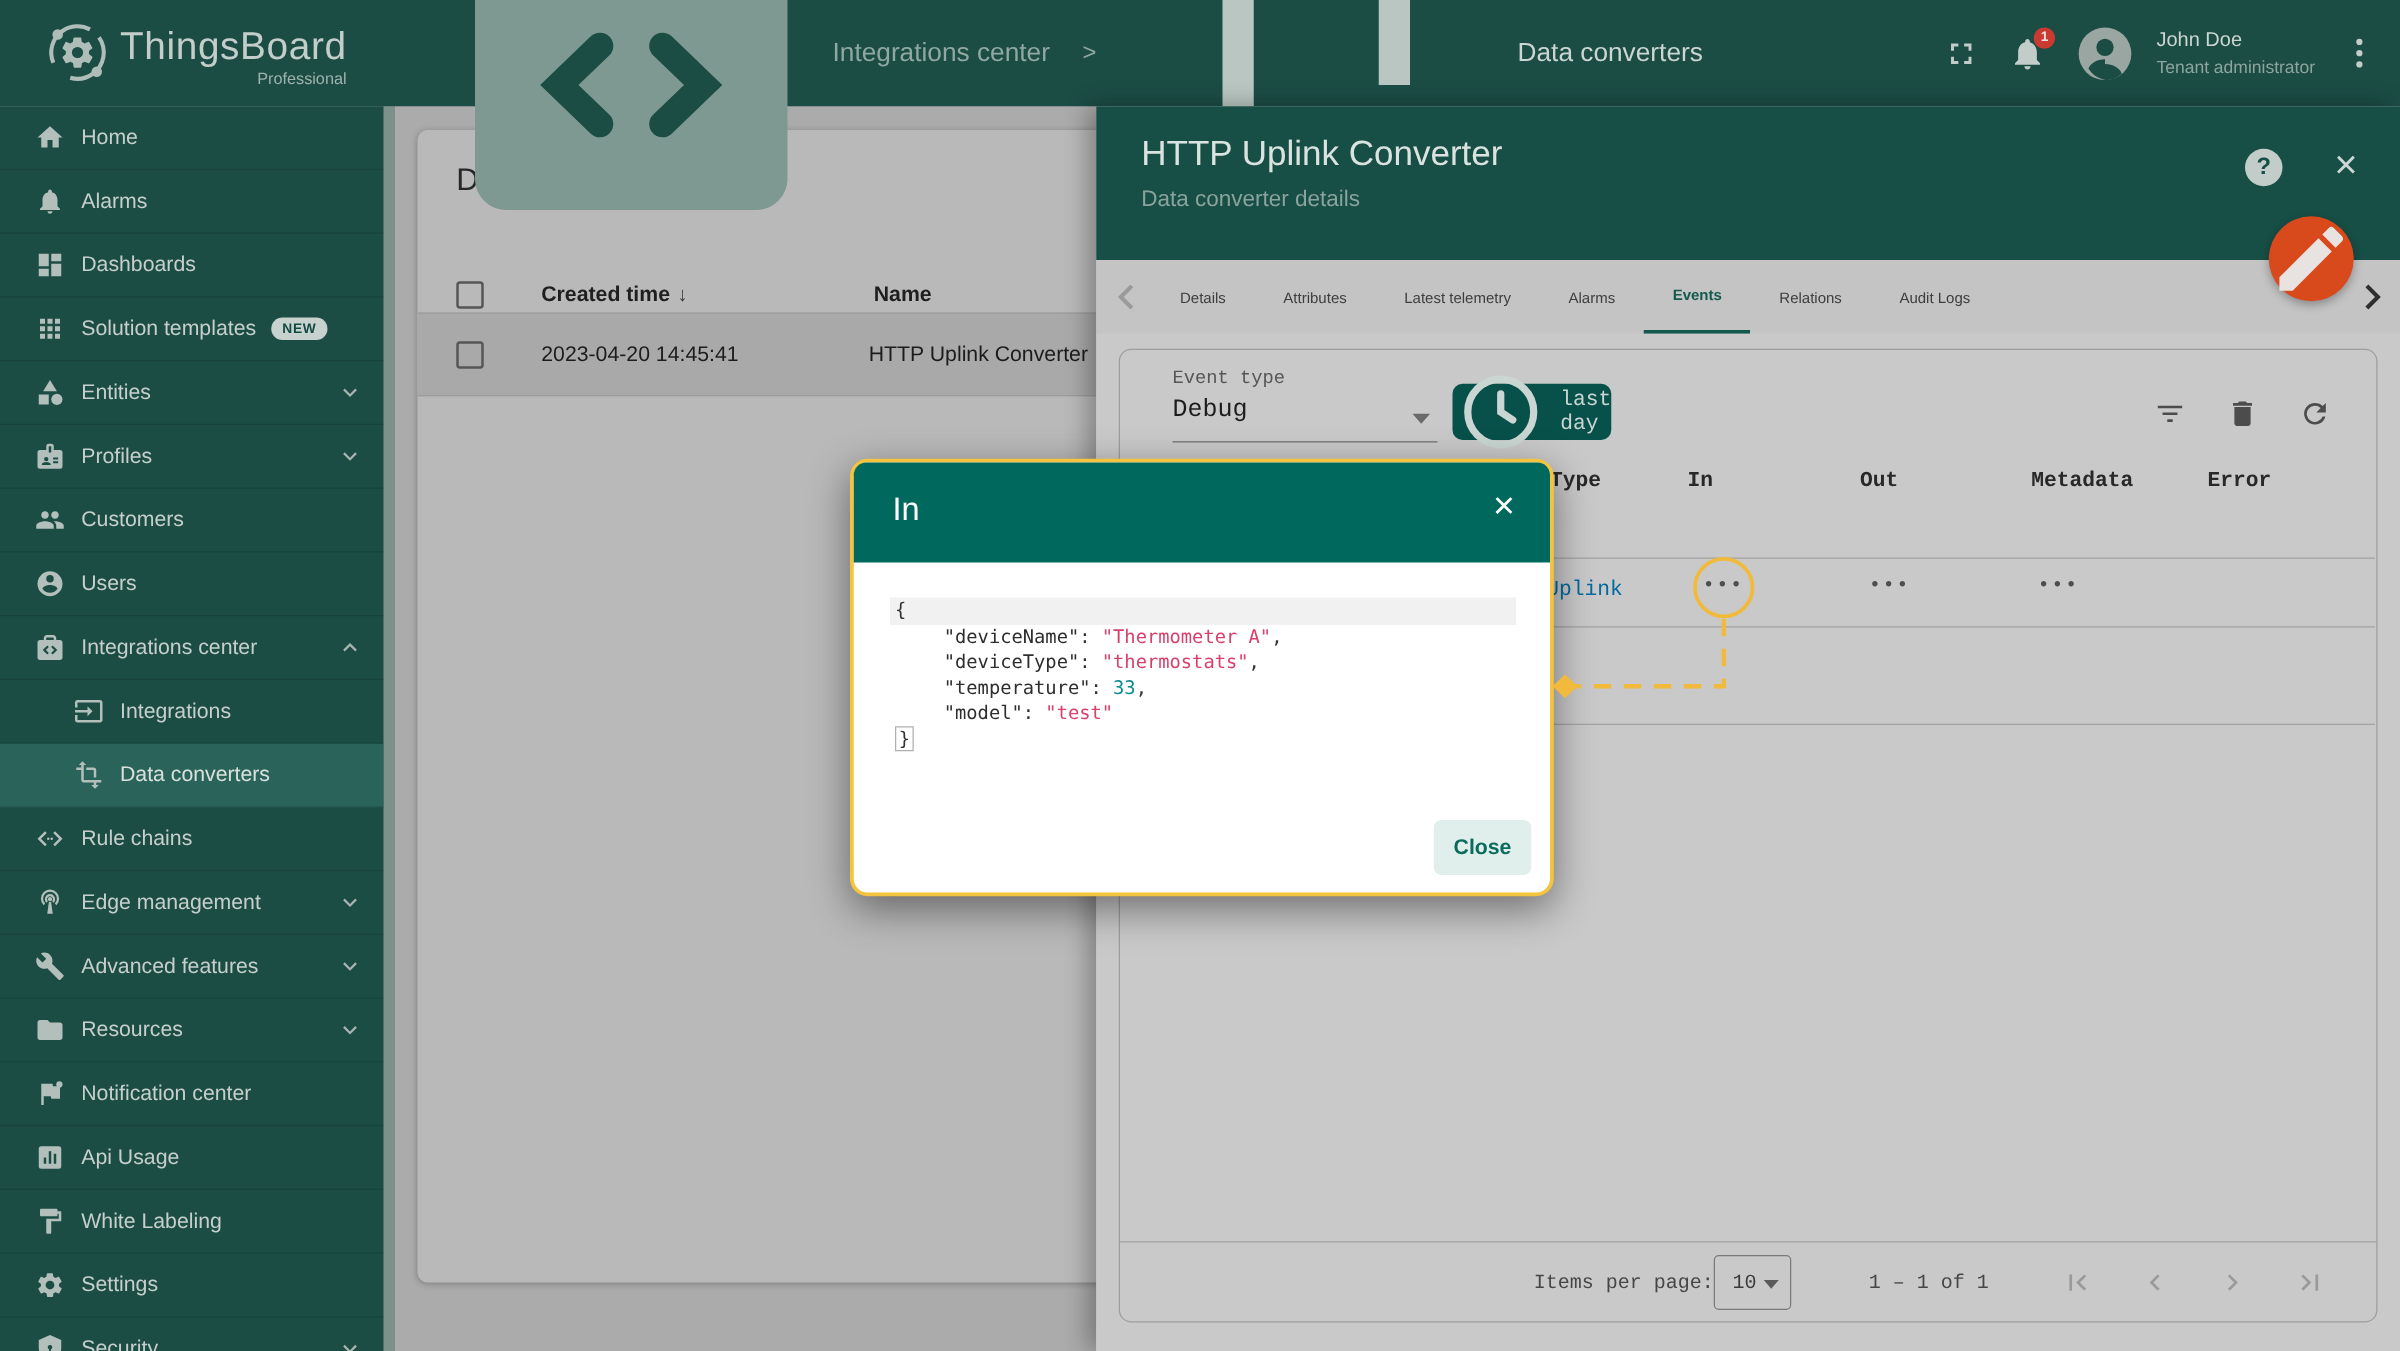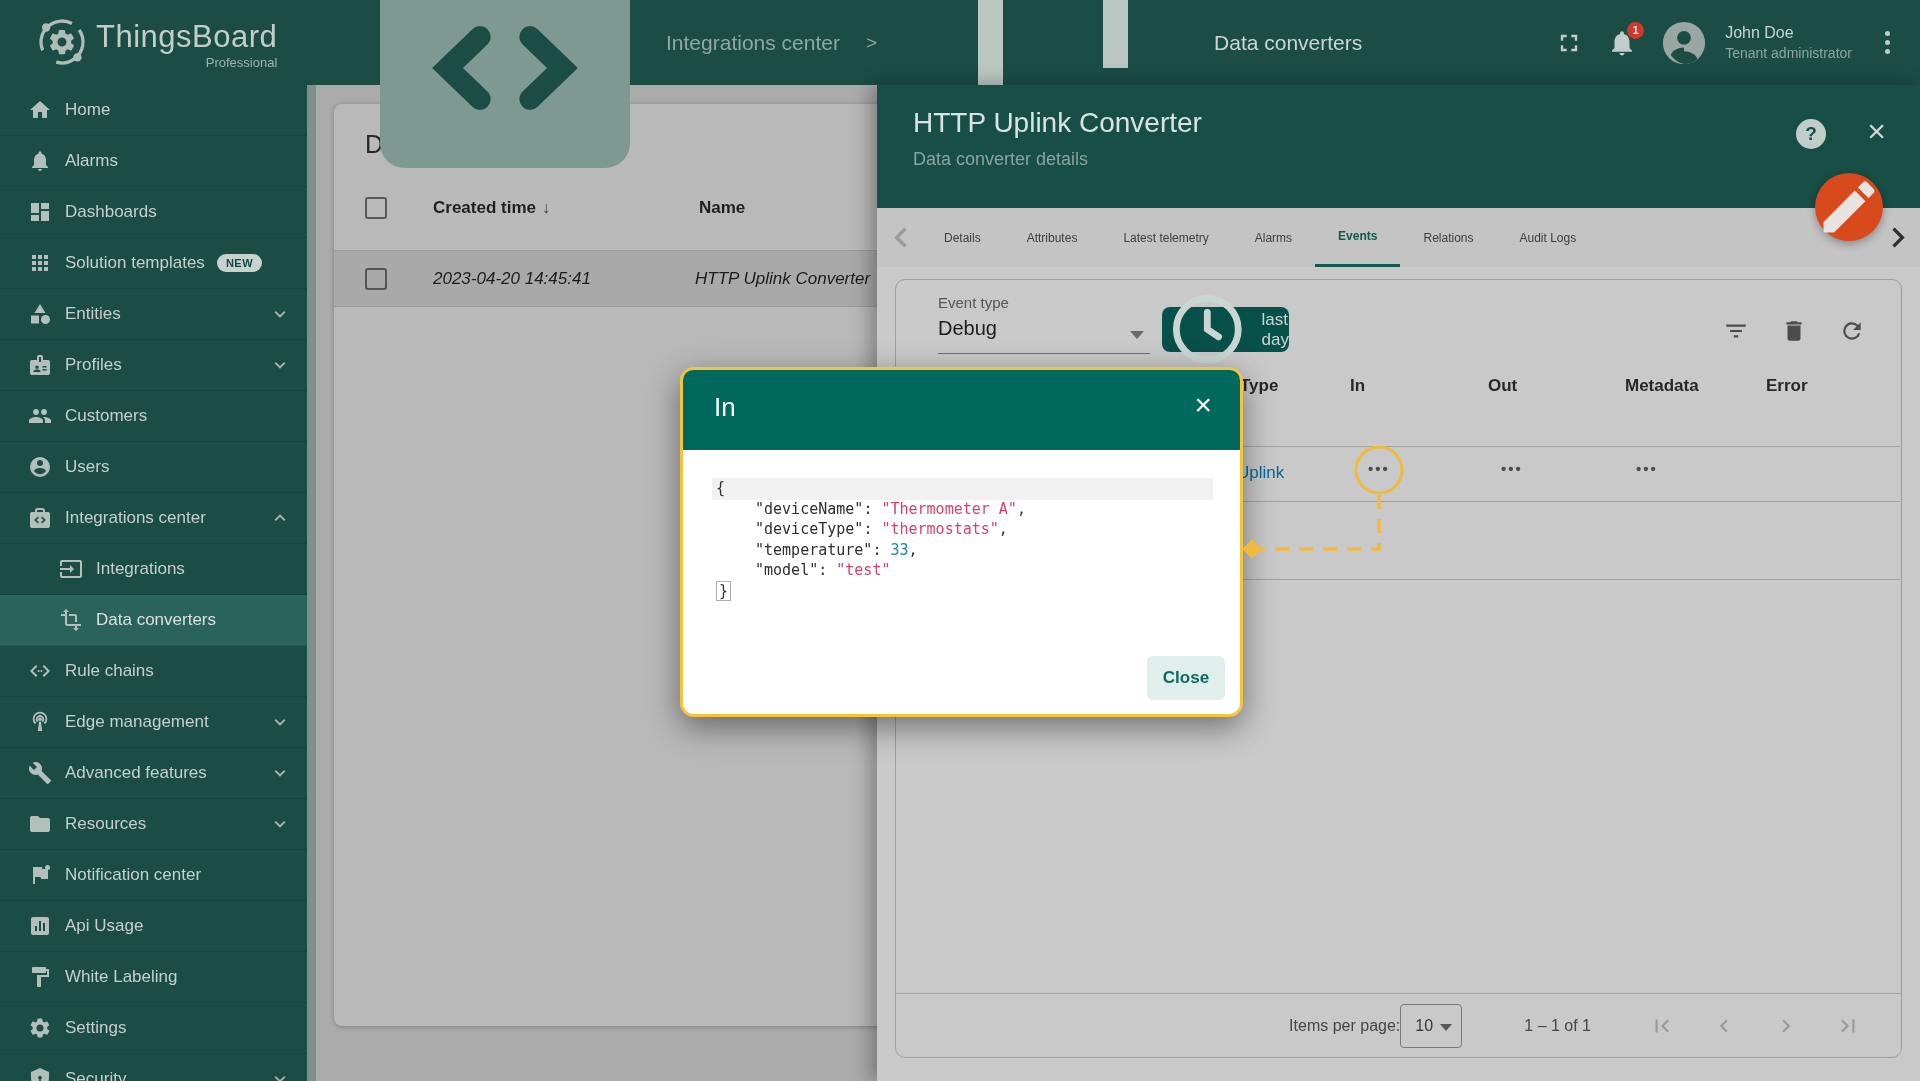--- a/index.html
+++ b/index.html
@@ -50,26 +50,26 @@
   .nav-item.selected { background:#2A6359; }
   .nav-item.selected .nav-label { color:#D9E0DE; }
   .nav-badge { margin-left:12px; background:#C7D1CE; color:#114B42; font-size:11px; font-weight:bold; padding:3px 9px; border-radius:10px; letter-spacing:0.5px; }
   .nav-chevron { position:absolute; right:16px; width:22px; height:22px; color:#A7B4B0; }
   .nav-chevron svg { width:22px; height:22px; }
 
   
   .page { position:absolute; left:316px; top:85px; right:0; bottom:0; background:#ABABAB; }
   .card { position:absolute; left:18px; top:19px; width:600px; height:922px; background:#B9B9B9; border-radius:8px; box-shadow:0 1px 5px rgba(0,0,0,0.25); }
   .card-title { position:absolute; left:31px; top:26px; font-size:25px; color:#272727; }
-  .tbl-head { position:absolute; left:0; top:74px; width:100%; height:60px; }
+  .tbl-head { position:absolute; left:0; top:102px; width:100%; height:60px; }
   .checkbox { position:absolute; left:31px; top:50%; transform:translateY(-50%); width:22px; height:22px; border:2px solid #565656; border-radius:3px; cursor:pointer; }
   .col-created { position:absolute; left:99px; top:50%; transform:translateY(-50%); font-size:17px; font-weight:bold; color:#1F1F1F; cursor:pointer; }
   .sort-arrow { font-size:16px; color:#3C3C3C; margin-left:6px; }
   .col-name { position:absolute; left:365px; top:50%; transform:translateY(-50%); font-size:17px; font-weight:bold; color:#1F1F1F; }
-  .tbl-row { position:absolute; left:0; top:146px; width:100%; height:57px; background:#A9A9A9; border-top:1px solid #9C9C9C; border-bottom:1px solid #9C9C9C; cursor:pointer;font-style:italic; }
+  .tbl-row { position:absolute; left:0; top:146px; width:100%; height:67px; background:#A9A9A9; border-top:1px solid #9C9C9C; border-bottom:1px solid #9C9C9C; cursor:pointer; }
   .cell-time { position:absolute; left:99px; top:50%; transform:translateY(-50%); font-size:17px; color:#1C1C1C; }
   .cell-name { position:absolute; left:361px; top:50%; transform:translateY(-50%); font-size:17px; color:#1C1C1C; }
 
   
   .drawer { position:absolute; left:877px; top:85px; right:0; bottom:0; background:#C9C9C9; z-index:40; box-shadow:-7px 0 18px rgba(0,0,0,0.3); }
   .drawer-header { position:relative; height:123px; background:#174E45; }
   .drawer-title { position:absolute; left:36px; top:22px; font-size:28px; color:#DAE3E0; }
   .drawer-subtitle { position:absolute; left:36px; top:64px; font-size:18px; color:#8BA39D; }
   .help-btn { position:absolute; right:94px; top:34px; width:30px; height:30px; border-radius:50%; background:#C2CDCA; color:#174E45; font-size:19px; font-weight:bold; display:flex; align-items:center; justify-content:center; cursor:pointer; }
   .drawer-close { position:absolute; right:34px; top:26px; font-size:32px; color:#CDD7D4; cursor:pointer; line-height:40px; }
@@ -78,21 +78,21 @@
 
   .tabbar { position:relative; height:59px; background:#C4C4C4; display:flex; align-items:stretch; padding-left:44px; }
   .tab-arrow { width:40px; display:flex; align-items:center; justify-content:center; cursor:pointer; }
   .tab-arrow svg { width:24px; height:24px; }
   .tab-arrow.left { position:absolute; left:4px; top:0; height:59px; color:#9B9B9B; }
   .tab-arrow.right { position:absolute; right:2px; top:0; height:59px; color:#2F2F2F; }
   .tabs { display:flex; }
   .tab { padding:0 23px; display:flex; align-items:center; font-size:12px; color:#3E3E3E; cursor:pointer; white-space:nowrap; }
   .tab.active { color:#14594D; font-weight:bold; border-bottom:3px solid #14594D; }
 
-  .drawer-content { position:absolute; left:0; top:182px; right:0; bottom:0; background:#C9C9C9; }
+  .drawer-content { position:absolute; left:0; top:182px; right:0; bottom:0; background:#C9C9C9;font-family:Liberation Mono, monospace; }
   .events-box { position:absolute; left:18px; top:12px; right:18px; height:779px; border:1.5px solid #9E9E9E; border-radius:10px; }
 
   .evt-field { position:absolute; left:42px; top:14px; width:212px; height:60px; border-bottom:1.5px solid #6F6F6F; cursor:pointer; }
   .evt-field-label { font-size:15px; color:#565656; }
   .evt-field-value { font-size:20px; color:#1C1C1C; margin-top:6px; }
   .evt-caret { position:absolute; right:6px; bottom:14px; width:0; height:0; border-left:7px solid transparent; border-right:7px solid transparent; border-top:8px solid #6A6A6A; }
   .lastday-btn { position:absolute; left:266px; top:27px; width:127px; height:45px; background:#07514A; border-radius:8px; display:flex; align-items:center; justify-content:center; gap:9px; color:#C9D6D2; font-size:17px; cursor:pointer; }
   .lastday-btn svg { width:20px; height:20px; }
   .evt-toolbar-icons { position:absolute; right:36px; top:38px; display:flex; gap:32px; }
   .evt-toolbar-icons .tool { width:26px; height:26px; color:#4C4C4C; cursor:pointer; }

